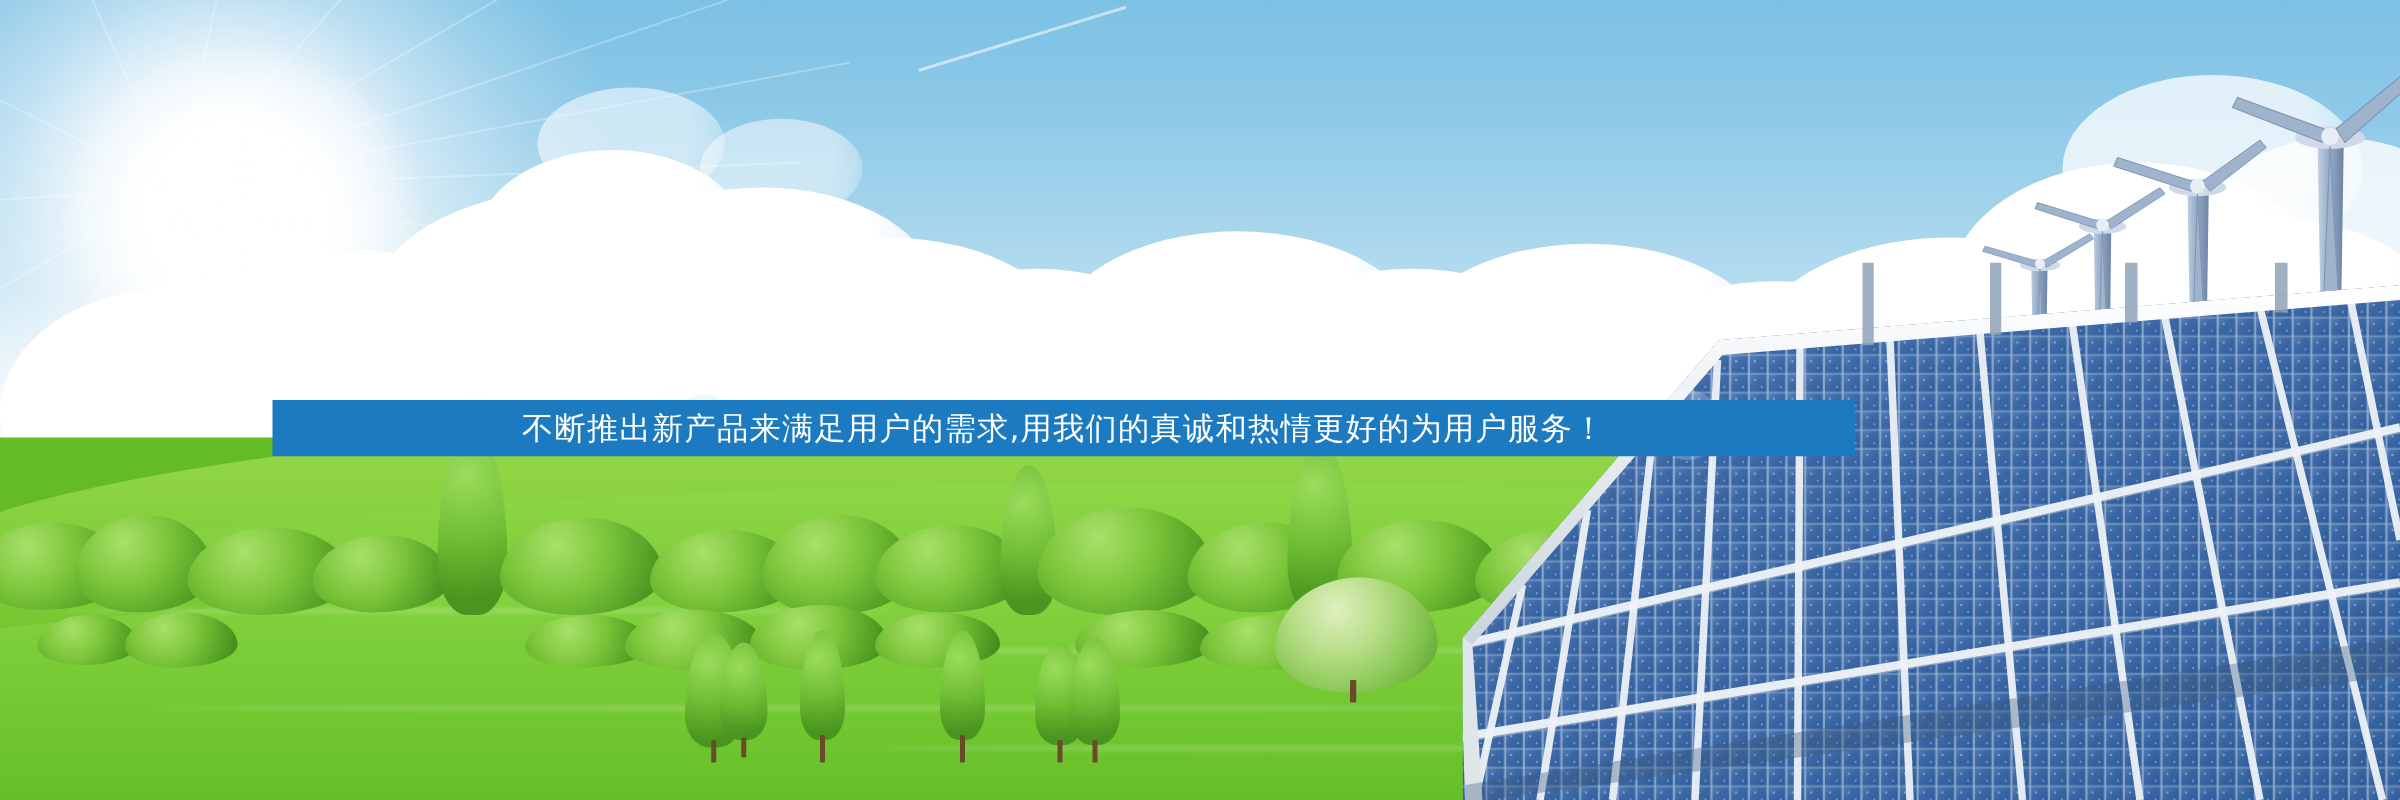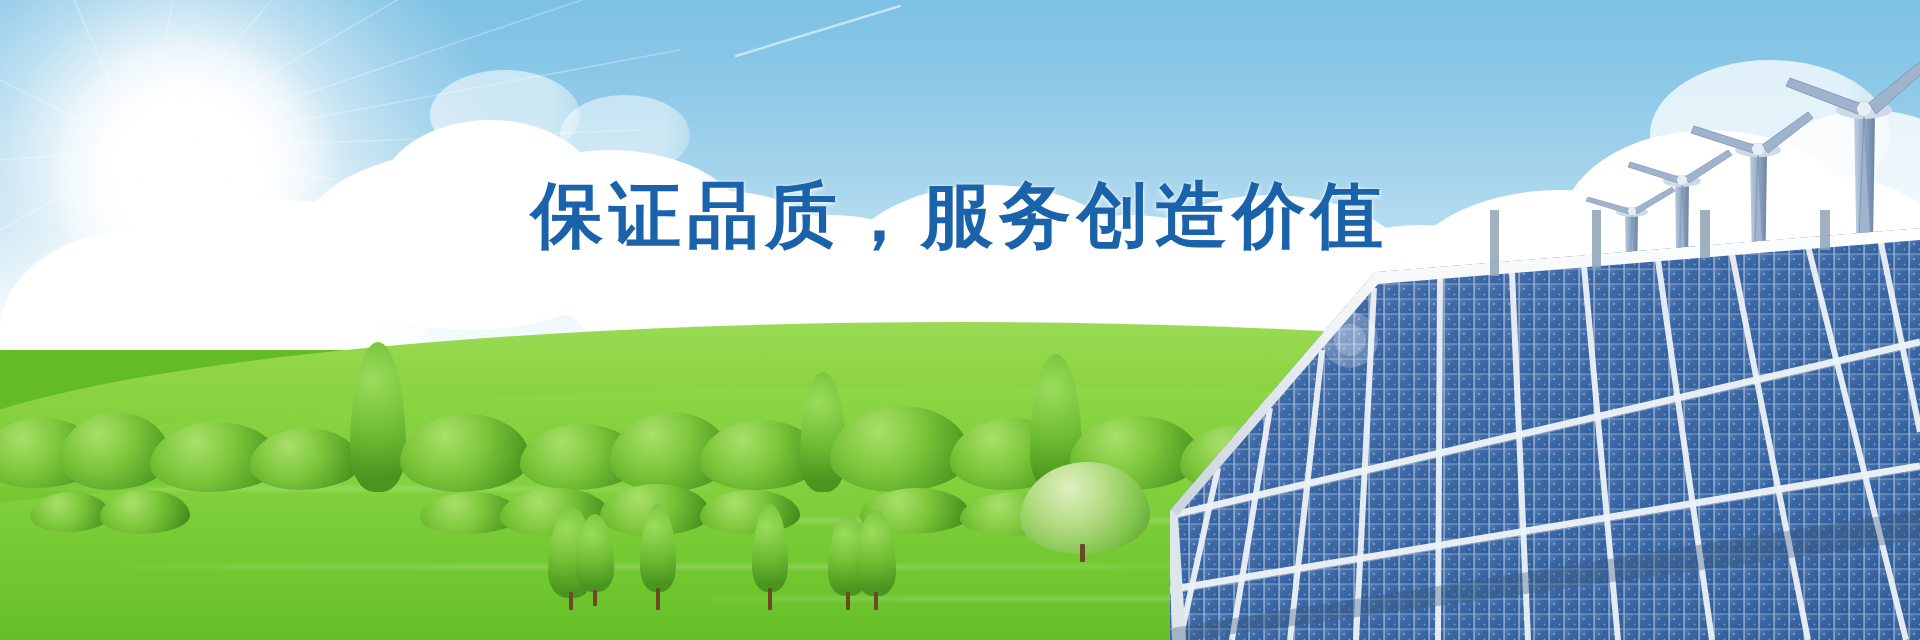--- a/index.html
+++ b/index.html
@@ -402,16 +402,18 @@
     <g fill="#8fa3b7" opacity="0.85">
       <rect x="330" y="0" width="9" height="66"></rect>
       <rect x="432" y="0" width="9" height="58"></rect>
       <rect x="540" y="0" width="10" height="48"></rect>
       <rect x="660" y="0" width="10" height="40"></rect>
     </g>
 
     <polygon points="12,418 760,300 760,330 30,430 12,430" fill="#3a5a7a" opacity="0.35"></polygon>
   </svg>
 
-  <div class="headline">保证品质，服务创造价值</div>
-
+
+  <div class="subbar">
+    <span class="subbar-text">不断推出新产品来满足用户的需求,用我们的真诚和热情更好的为用户服务！</span>
+  </div>
 
 </div>
 
 </body></html>

